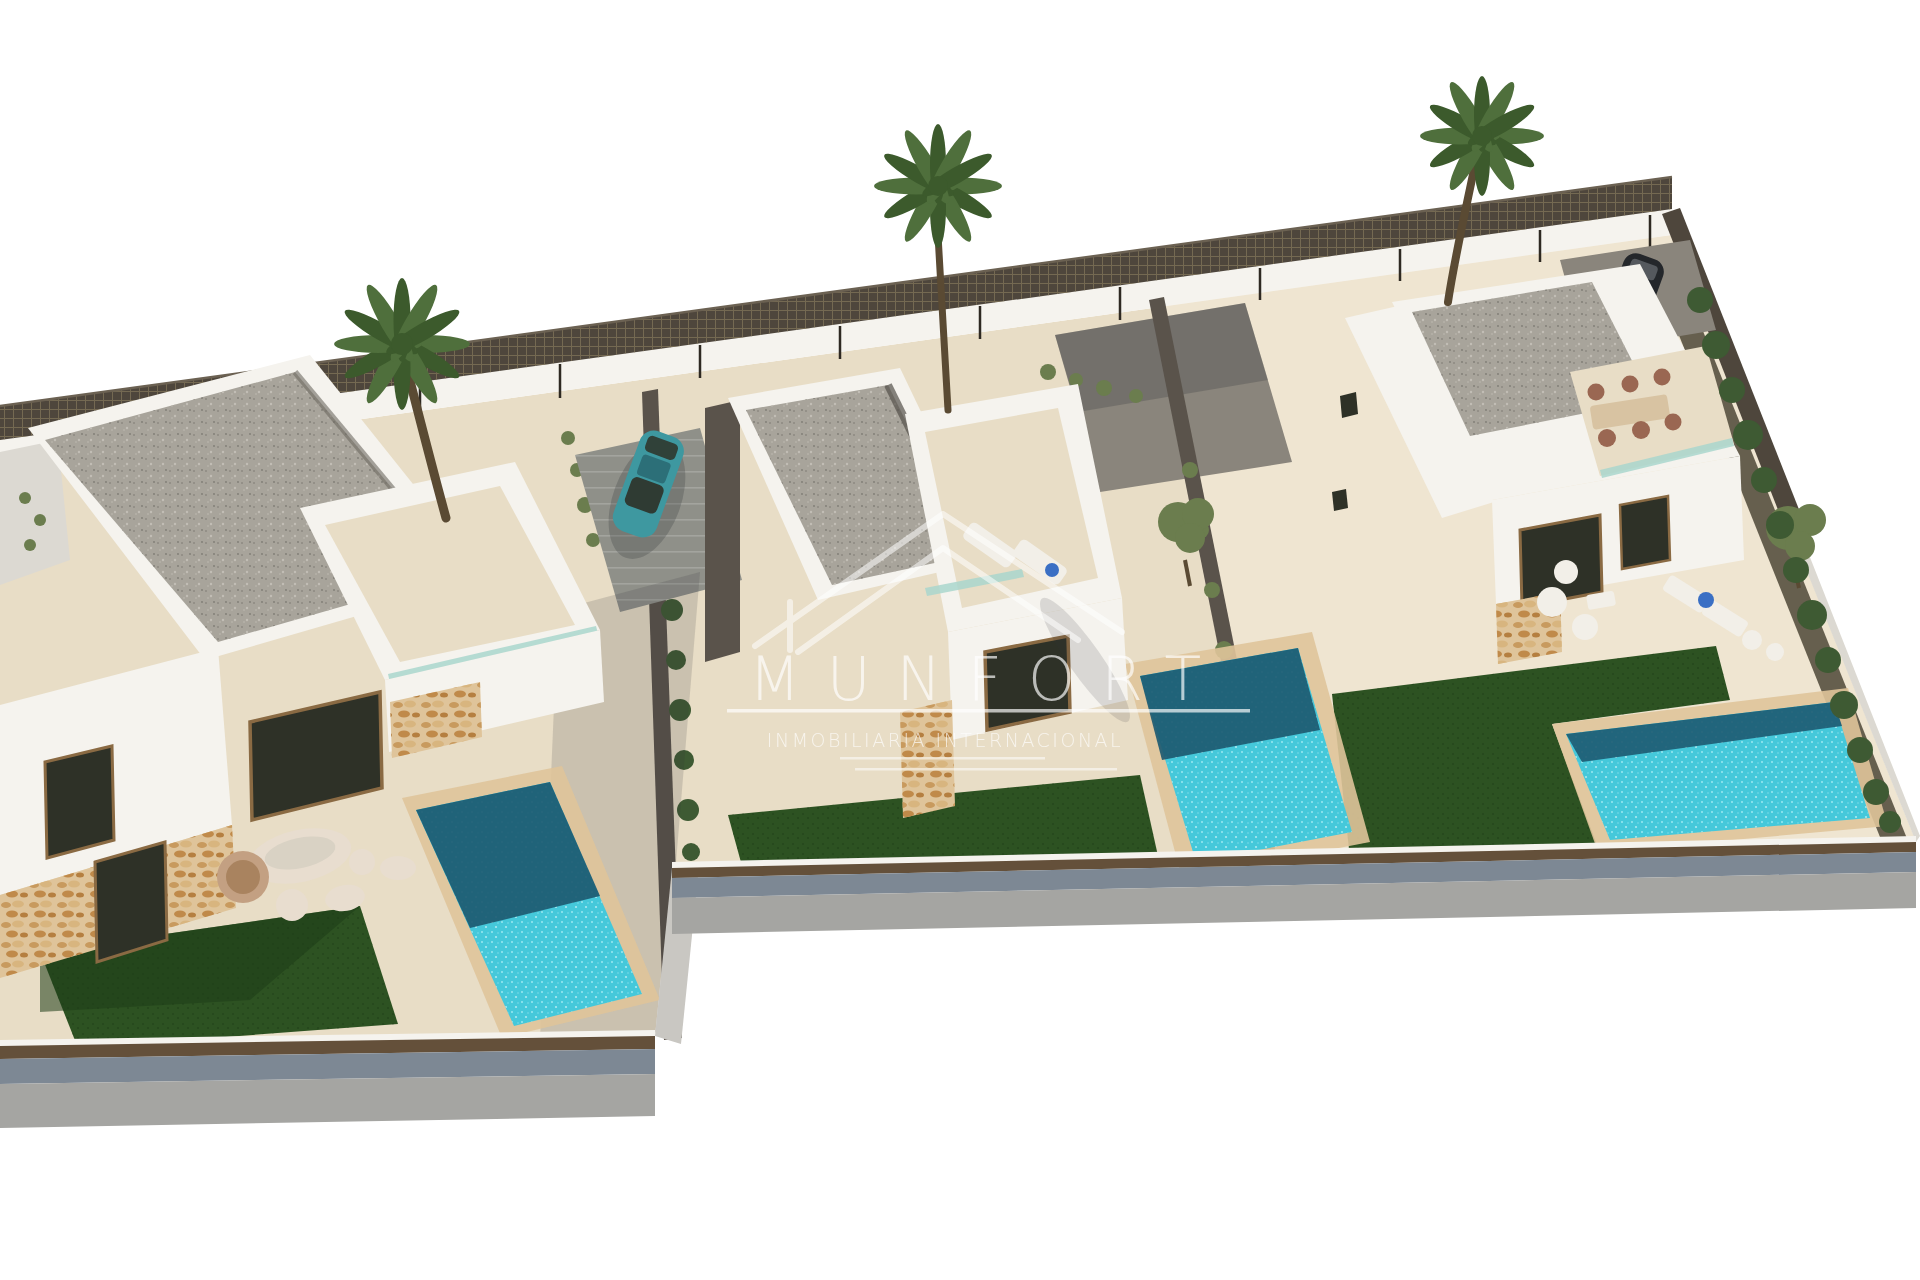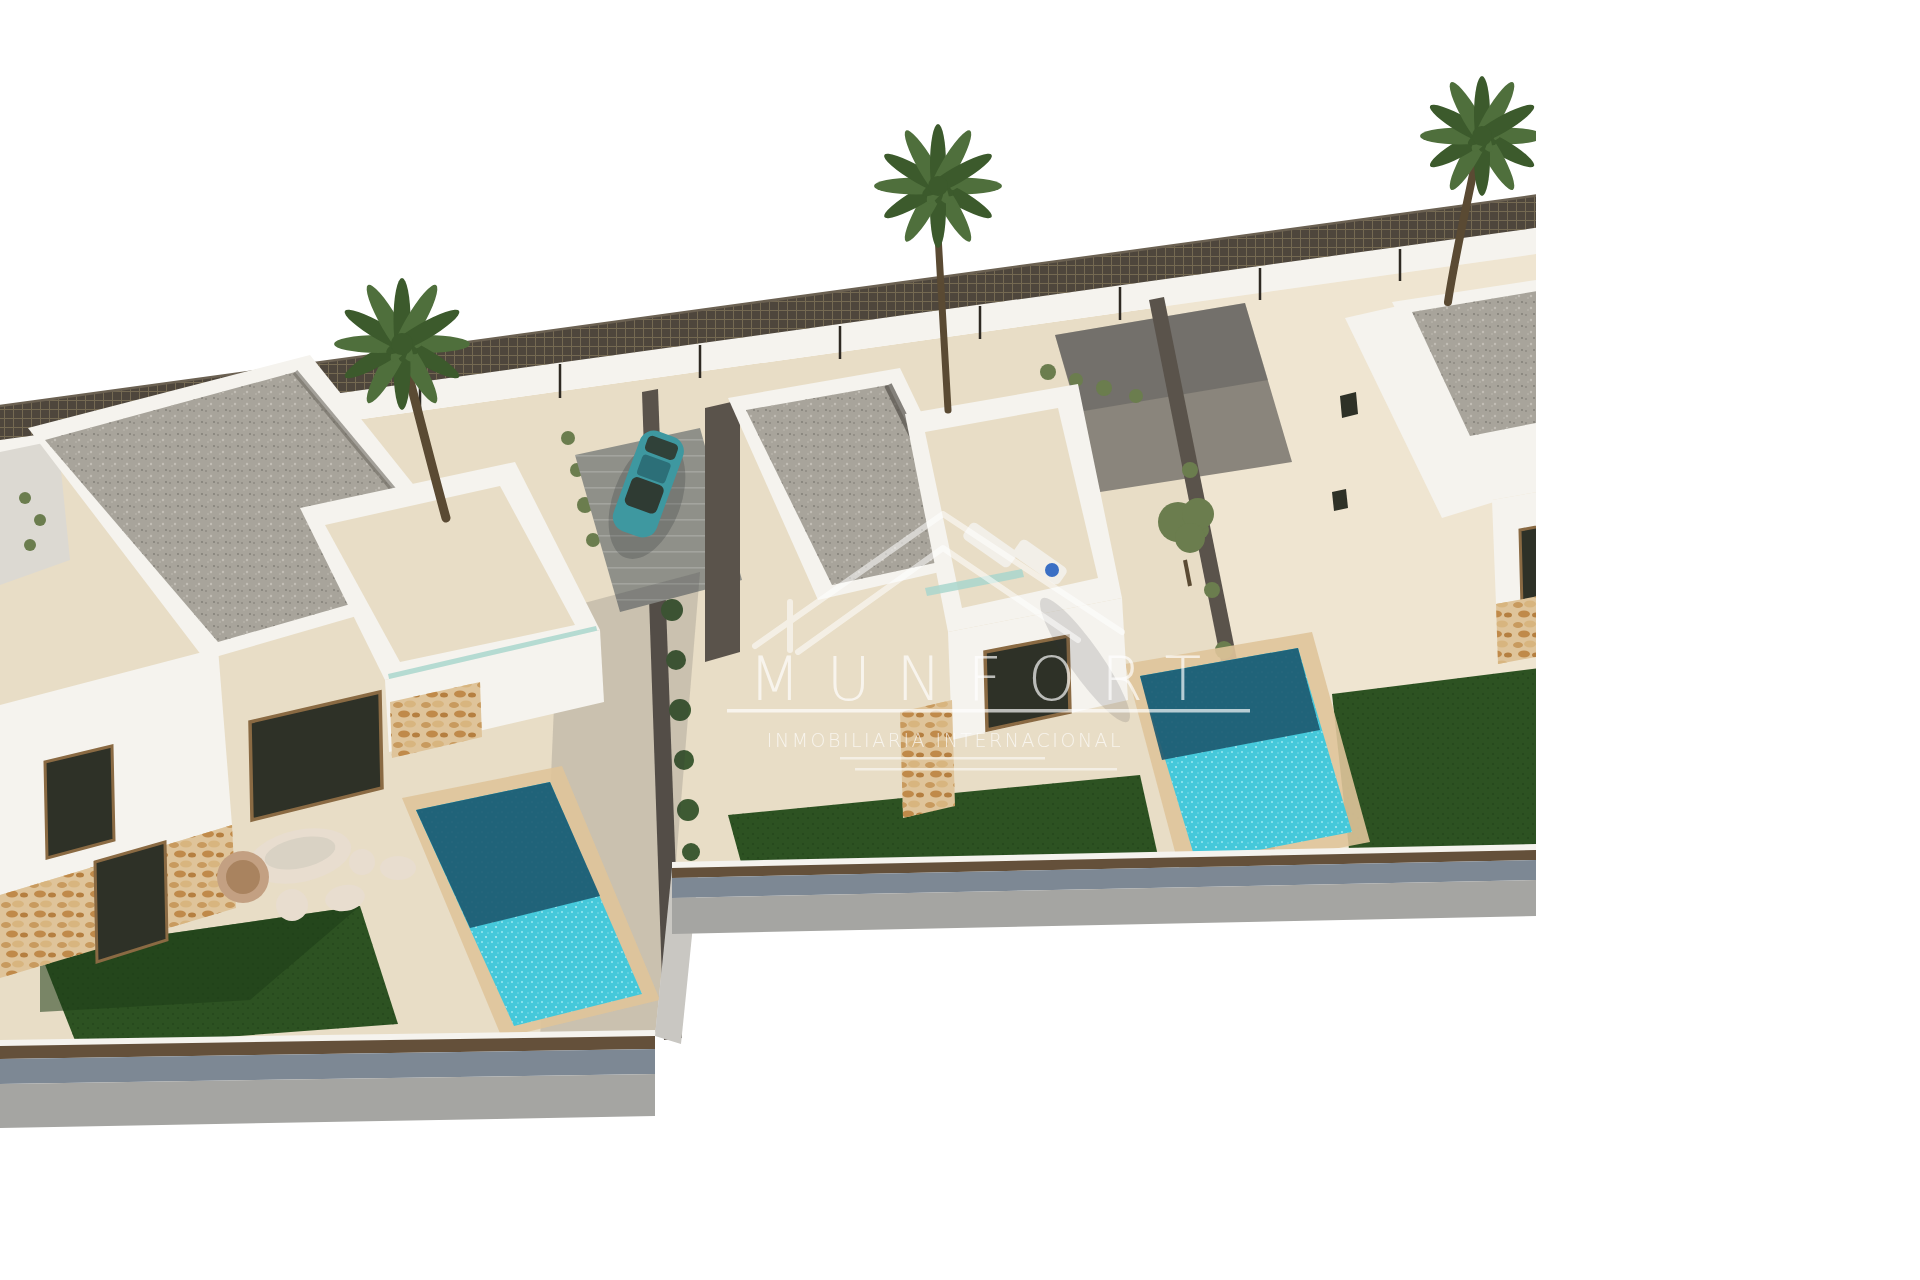--- a/index.html
+++ b/index.html
@@ -1,16 +1,16 @@
 <!DOCTYPE html>
 <html style="--bg: #ffffff; --sand: #e8ddc6; --sandBright: #efe5d1; --pathGrey: #8f9089; --padGrey: #8a857c; --gravel: #a8a49b; --wallWhite: #f5f3ee; --wallShade: #dcd9d2; --sideDark: #5a534b; --stone: #dfc49a; --windowDark: #2e3127; --frameTan: #8a6a43; --poolBright: #45c8da; --poolShadow: #1d5a71; --lawn: #2d5222; --lawnDark: #1e3c17; --hedge: #3e5a33; --treeOlive: #6b7d4e; --mesh: #4e463c; --meshLine: #8d8060; --fenceBrown: #64503a; --wallBlue: #7d8894; --wallGrey: #a5a5a2; --stepGrey: #c9c7c2; --carTeal: #3e98a0; --carTealDark: #2c6f78; --carDark: #24272b; --carRoofGrey: #858c92; --glass: #a9d6cc; --towel: #3a6fc4; --shadow: #2f3338; --trunk: #5a4a33; --palm: #4f6f3c; --palmDark: #3c5a2c; --beanbag: #e8ddcf; --beanbagTan: #c3a082; --furnWhite: #f2efe8; --tableTan: #d8c3a2; --chairBrown: #9a6752; --wm: #ffffff;"><head>
 <meta charset="utf-8">
 <style>
   html,body{margin:0;padding:0;background:#ffffff;}
-  .stage{position:relative;width:1536px;height:1280px;background:var(--bg,#fff);overflow:hidden;
+  .stage{position:relative;width:1920px;height:1280px;background:var(--bg,#fff);overflow:hidden;
          font-family:"DejaVu Sans","Liberation Sans",sans-serif;}
   svg{display:block}
   
   .sand{fill:var(--sand)} .sandBright{fill:var(--sandBright)}
   .pathGrey{fill:var(--pathGrey)} .padGrey{fill:var(--padGrey)}
   .gravel{fill:var(--gravel)} .wallWhite{fill:var(--wallWhite)}
   .wallShade{fill:var(--wallShade)} .sideDark{fill:var(--sideDark)}
   .stone{fill:var(--stone)} .windowDark{fill:var(--windowDark)}
   .poolBright{fill:var(--poolBright)} .poolShadow{fill:var(--poolShadow)}
   .lawn{fill:var(--lawn)} .lawnDark{fill:var(--lawnDark)}

